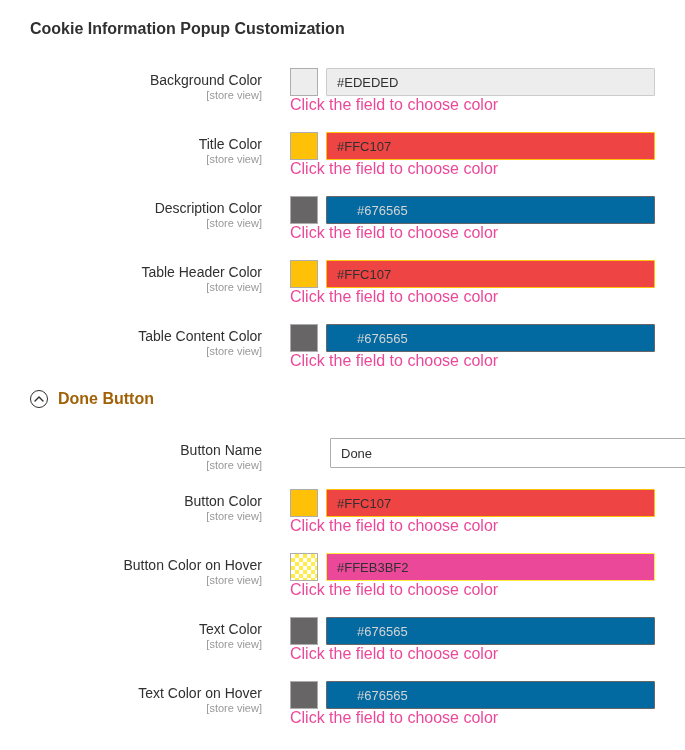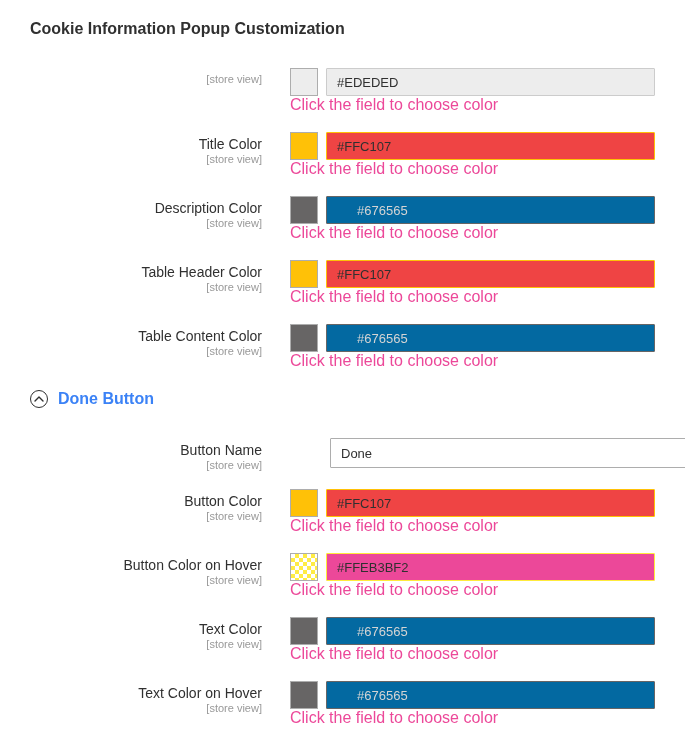--- a/index.html
+++ b/index.html
@@ -31,21 +31,21 @@
       display: flex;
       align-items: center;
       justify-content: center;
       font-size: 11px;
       cursor: pointer;
     }
     .collapse-icon svg { display: block; }
     .fieldset-title {
       font-size: 16px;
       font-weight: 700;
-      color: #3b82f6;
+      color: #a16207;
     }
     .field-row {
       display: flex;
       align-items: flex-start;
       margin-bottom: 18px;
     }
     .label-col {
       width: 260px;
       text-align: right;
       padding-right: 28px;
@@ -136,20 +136,21 @@
       background-color: #fff;
     }
   </style>
 </head>
 <body>
 
 <div class="section-title">Cookie Information Popup Customization</div>
 
 <div class="field-row">
   <div class="label-col">
+    <span class="label-main">Background Color</span>
     <span class="label-scope">[store view]</span>
   </div>
   <div class="value-col">
     <div class="color-row">
       <div class="swatch" style="background:#EDEDED"></div>
       <input class="color-input light" value="#EDEDED" style="">
     </div>
     <div class="hint">Click the field to choose color</div>
   </div>
 </div>

